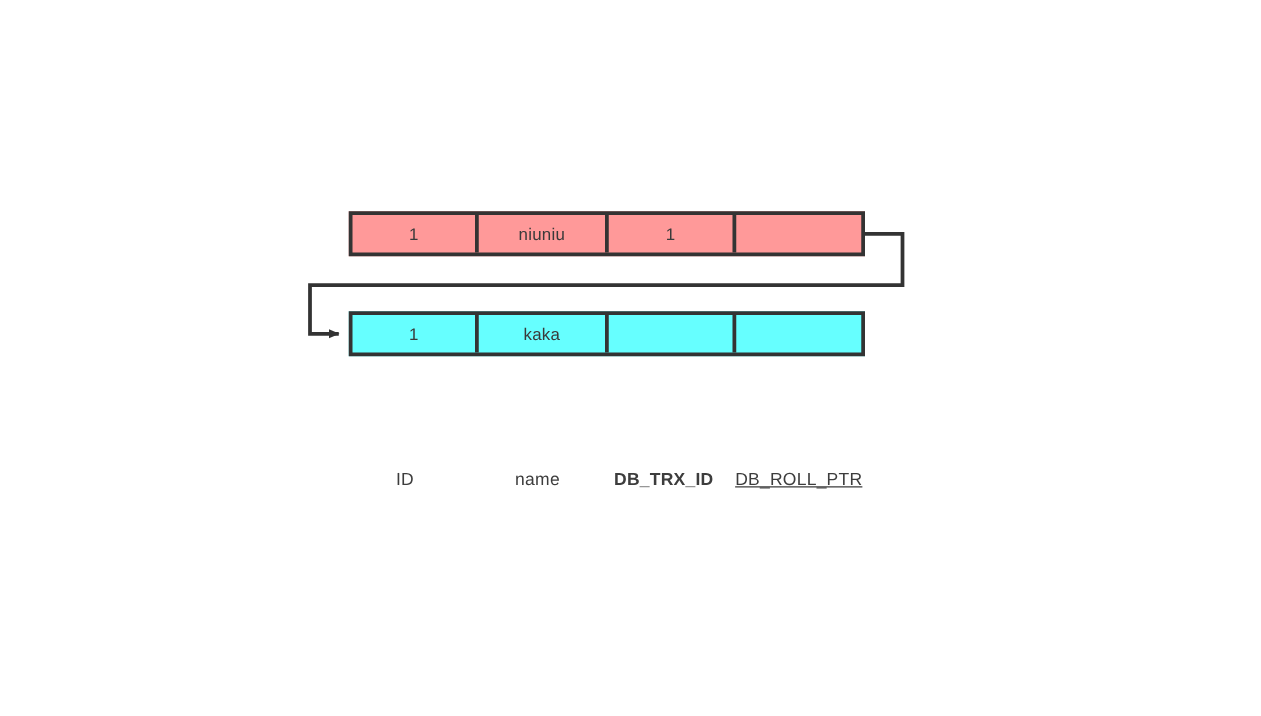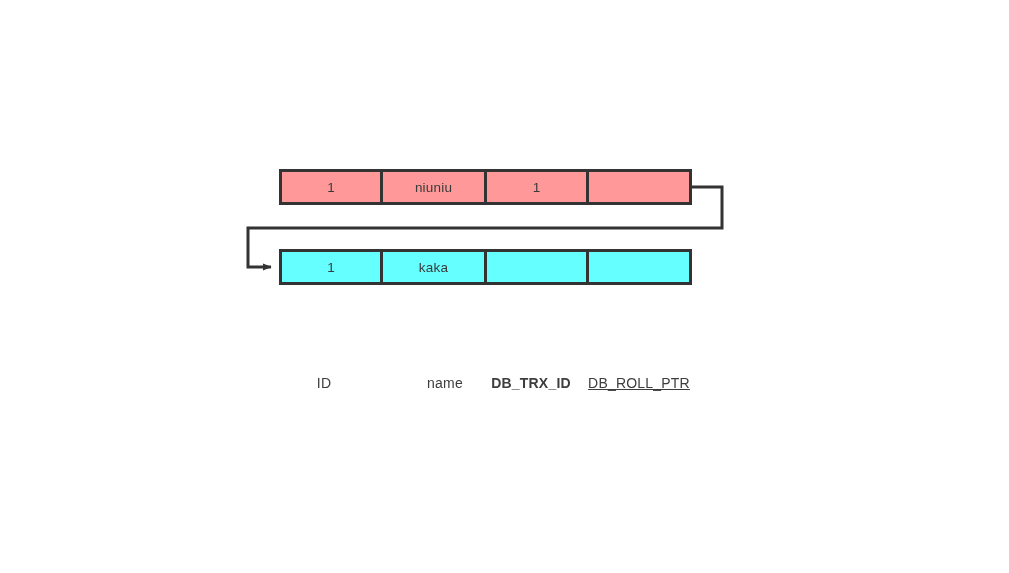--- a/index.html
+++ b/index.html
@@ -87,21 +87,21 @@
   .legend-label {
     position: absolute;
     top: 0;
     font-size: 14px;
     color: #3d3d3d;
     white-space: nowrap;
     letter-spacing: 0.2px;
     transform: translateX(-50%);
   }
   .legend-label.lbl-0 { left: 45px; }
-  .legend-label.lbl-1 { left: 166px; text-align: center; }
+  .legend-label.lbl-1 { left: 151px; text-align: center; }
   .legend-label.lbl-2 { left: 252px; font-weight: bold; }
   .legend-label.lbl-3 { left: 360px; text-decoration: underline; }
 </style>
 </head>
 <body>
 
 <div id="canvas">
 
   <svg id="connector" viewBox="0 0 1009 573" width="1009" height="573">
     <defs>

